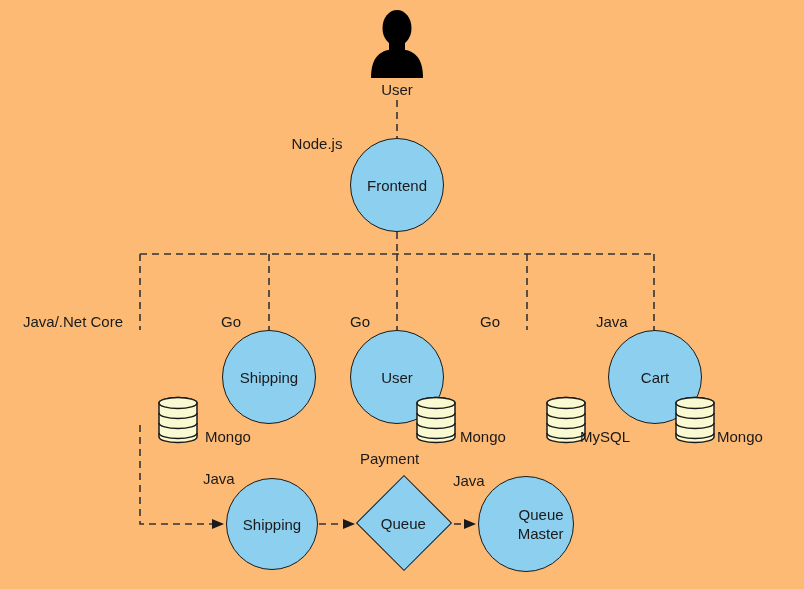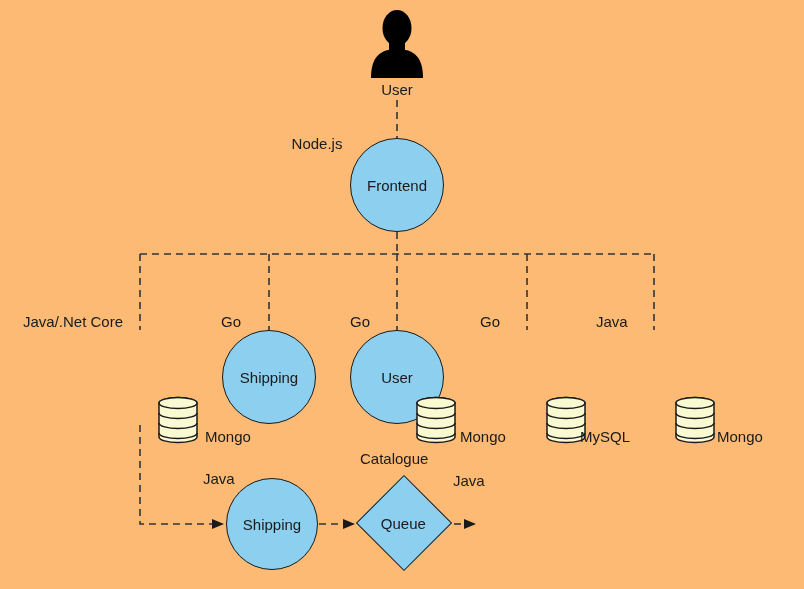--- a/index.html
+++ b/index.html
@@ -80,36 +80,42 @@
 
   <div class="node" style="left:350px;top:138px;width:94px;height:94px">
     <span class="lbl">Frontend</span>
   </div>
   <div class="node" style="left:222px;top:330px;width:94px;height:94px">
     <span class="lbl">Shipping</span>
   </div>
   <div class="node" style="left:350px;top:330px;width:94px;height:94px">
     <span class="lbl">User</span>
   </div>
+  <div class="node" style="left:608px;top:330px;width:94px;height:94px">
+    <span class="lbl">Cart</span>
+  </div>
   <div class="node" style="left:226px;top:478px;width:92px;height:92px">
     <span class="lbl">Shipping</span>
+  </div>
+  <div class="node" style="left:478px;top:476px;width:96px;height:96px">
+    <span class="lbl">Queue Master</span>
   </div>
 
   <div class="diamond">
     <span class="lbl">Queue</span>
   </div>
 
   <div class="tag right" style="left:280px;top:136px;width:74px">Node.js</div>
   <div class="tag" style="left:23px;top:314px">Java/.Net Core</div>
   <div class="tag" style="left:221px;top:314px">Go</div>
   <div class="tag" style="left:350px;top:314px">Go</div>
   <div class="tag" style="left:480px;top:314px">Go</div>
   <div class="tag" style="left:596px;top:314px">Java</div>
   <div class="tag" style="left:203px;top:471px">Java</div>
-  <div class="tag" style="left:360px;top:451px">Catalogue</div>
+  <div class="tag" style="left:360px;top:451px">Payment</div>
   <div class="tag" style="left:453px;top:473px">Java</div>
 
   <svg class="icon-abs" style="left:157px;top:396px" width="42" height="48" viewBox="0 0 42 48">
     <g stroke="#1a1a1a" stroke-width="1.5" style="fill:var(--db-fill,#fafad2)">
       <path d="M2 7 A19 5.5 0 0 1 40 7 L40 41 A19 5.5 0 0 1 2 41 Z"></path>
       <ellipse cx="21" cy="7" rx="19" ry="5.5"></ellipse>
       <path fill="none" d="M2 17 A19 5.5 0 0 0 40 17 M2 27 A19 5.5 0 0 0 40 27 M2 37 A19 5.5 0 0 0 40 37"></path>
     </g>
   </svg>
   <svg class="icon-abs" style="left:415px;top:396px" width="42" height="48" viewBox="0 0 42 48">

